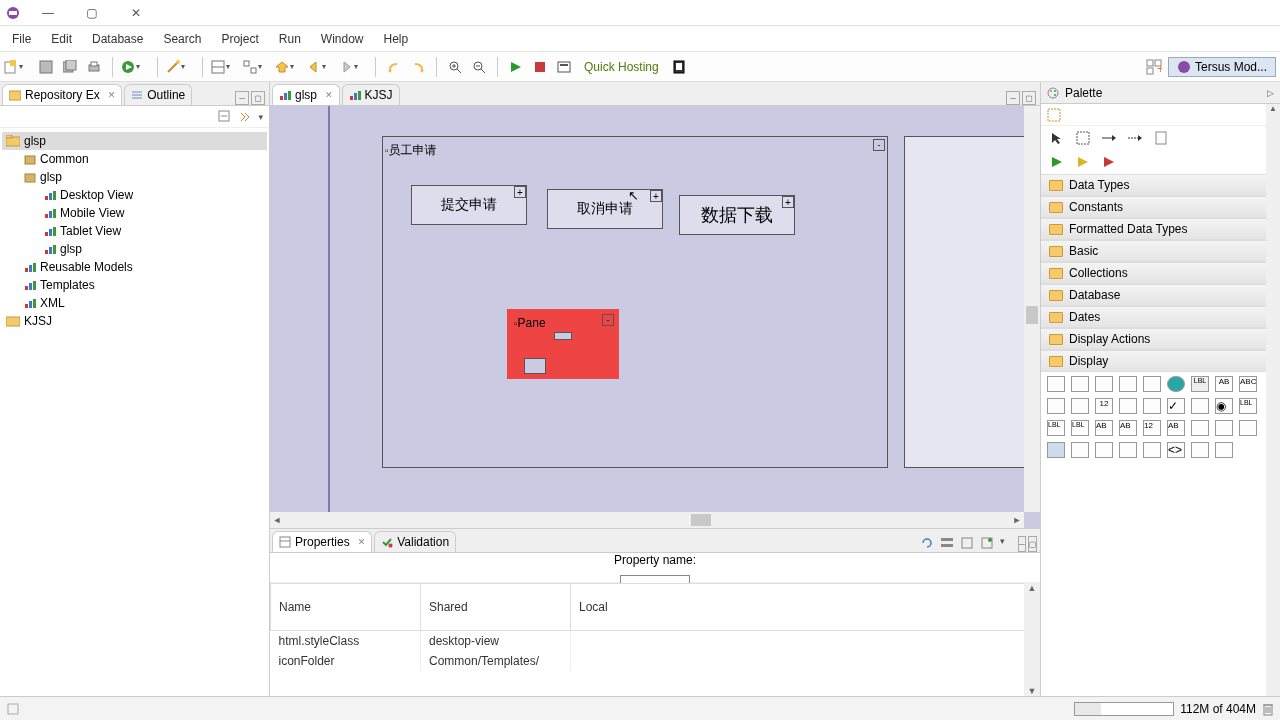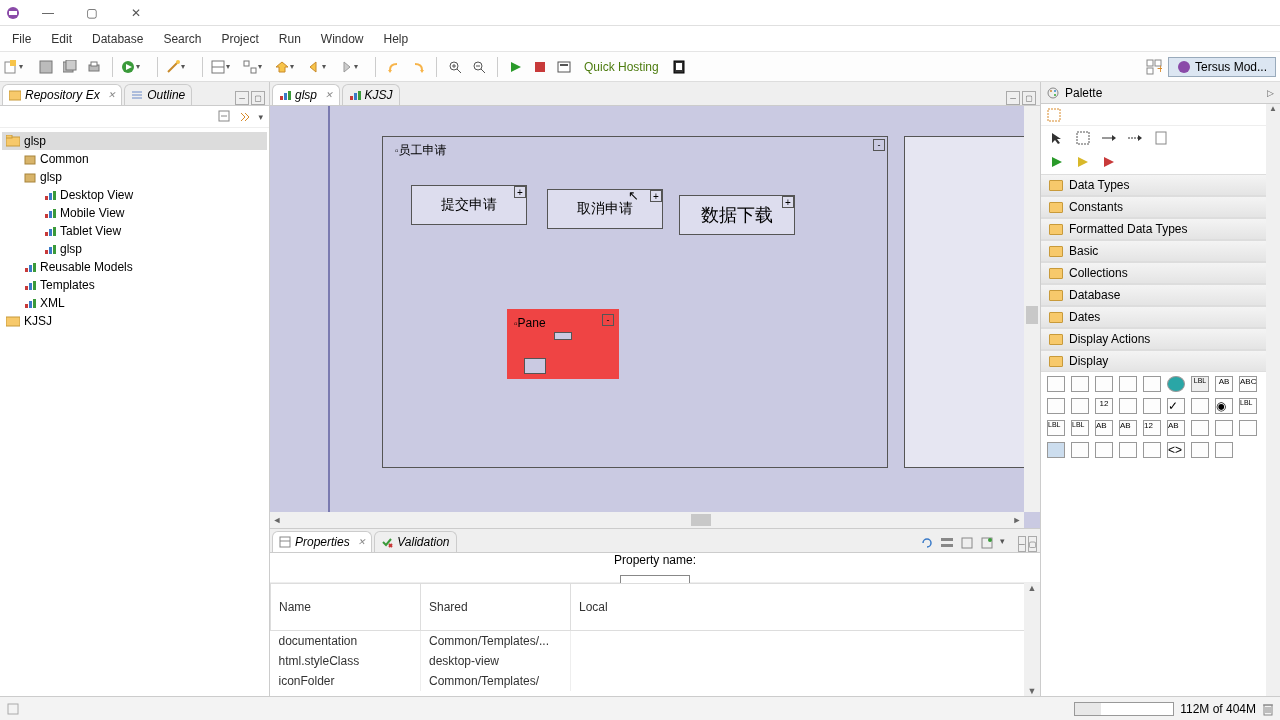--- a/index.html
+++ b/index.html
@@ -15,21 +15,21 @@
 .tool-sep { width: 1px; height: 20px; background: #ccc; margin: 0 4px; }
 .tool-btn { width: 20px; height: 20px; display: flex; align-items: center; justify-content: center; color: #555; }
 .tool-dd { width: 28px; display: flex; align-items: center; }
 .tool-dd .arrow { font-size: 8px; color: #555; margin-left: 1px; }
 .qh-label { color: #4d7c0f; margin: 0 6px; }
 .persp-area { margin-left: auto; display: flex; align-items: center; gap: 4px; }
 .persp-btn { background: #dce6f2; border: 1px solid #9ab; padding: 2px 8px; display: flex; align-items: center; gap: 4px; }
 .main-area { flex: 1; display: flex; min-height: 0; }
 .left-col { width: 270px; display: flex; flex-direction: column; border-right: 1px solid #ccc; background: #fff; }
 .left-tabs { height: 24px; background: #efefef; display: flex; align-items: flex-end; border-bottom: 1px solid #ccc; }
-.view-tab { background: #fff; border: 1px solid #ccc; border-bottom: none; padding: 3px 6px; margin-left: 2px; border-top-left-radius: 6px; border-top-right-radius: 6px; display: flex; align-items: center; gap: 4px; font-style: italic; }
+.view-tab { background: #fff; border: 1px solid #ccc; border-bottom: none; padding: 3px 6px; margin-left: 2px; border-top-left-radius: 6px; border-top-right-radius: 6px; display: flex; align-items: center; gap: 4px; }
 .view-tab.inactive { background: #efefef; }
 .view-tab .x { margin-left: 4px; color: #888; font-size: 9px; }
 .mini-controls { margin-left: auto; display: flex; gap: 2px; padding-right: 4px; }
 .mini-controls div { width: 14px; height: 14px; border: 1px solid #aaa; font-size: 8px; display: flex; align-items: center; justify-content: center; color: #666; }
 .view-toolbar { height: 22px; display: flex; justify-content: flex-end; align-items: center; gap: 6px; padding: 0 6px; border-bottom: 1px solid #eee; }
 .tree { flex: 1; padding: 4px 2px; overflow: auto; }
 .tree-item { display: flex; align-items: center; padding: 2px 4px; gap: 4px; }
 .tree-item.selected { background: #dcdcdc; }
 .indent1 { padding-left: 22px; } .indent2 { padding-left: 42px; }
 .center-col { flex: 1; display: flex; flex-direction: column; background: #fff; min-width: 0; }
@@ -38,21 +38,21 @@
 .canvas-wrap { flex: 1; position: relative; overflow: hidden; background: #cacae2; }
 .canvas { position: absolute; left: 0; top: 0; right: 16px; bottom: 16px; }
 .vscroll { position: absolute; right: 0; top: 0; width: 16px; bottom: 16px; background: #f0f0f0; }
 .vscroll .thumb { position: absolute; left: 2px; right: 2px; top: 200px; height: 18px; background: #c8c8c8; }
 .hscroll { position: absolute; left: 0; right: 16px; bottom: 0; height: 16px; background: #f0f0f0; display: flex; align-items: center; }
 .hscroll .arrow-l, .hscroll .arrow-r { width: 14px; text-align: center; color: #666; font-size: 9px; }
 .hscroll .track { flex: 1; position: relative; height: 12px; }
 .hscroll .thumb { position: absolute; left: 56%; width: 20px; top: 0; bottom: 0; background: #c8c8c8; }
 .ruler-v { position: absolute; left: 58px; top: 0; bottom: 0; width: 2px; background: #7a7ab0; }
 .big-box { position: absolute; left: 112px; top: 30px; width: 506px; height: 332px; border: 1px solid #555; background: #cacae2; }
-.big-box .title { position: absolute; left: 12px; top: 4px; font-size: 14px; }
+.big-box .title { position: absolute; left: 2px; top: 4px; font-size: 14px; }
 .big-box .title .sq { font-size: 10px; }
 .big-box .mini-toggle { position: absolute; right: 2px; top: 2px; width: 12px; height: 12px; border: 1px solid #555; font-size: 9px; display: flex; align-items: center; justify-content: center; }
 .inner-box { position: absolute; border: 1px solid #555; background: #ddddee; display: flex; align-items: center; justify-content: center; }
 .inner-box .plus { position: absolute; right: 0; top: 0; width: 12px; height: 12px; border: 1px solid #555; font-size: 10px; display: flex; align-items: center; justify-content: center; background: #ddddee; }
 .pane-box { position: absolute; border: 5px solid #ef4444; background: #ef4444; text-decoration: underline; }
 .pane-box .mini-toggle { position: absolute; right: 0; top: 0; width: 12px; height: 12px; border: 1px solid #555; font-size: 9px; display: flex; align-items: center; justify-content: center; }
 .small-rect { position: absolute; border: 1px solid #555; background: #cacae2; }
 .right-box { position: absolute; left: 634px; top: 30px; width: 120px; height: 332px; border: 1px solid #555; border-right: none; background: #e6e6f2; }
 .cursor { position: absolute; left: 358px; top: 82px; font-size: 13px; }
 .right-col { width: 240px; display: flex; flex-direction: column; border-left: 1px solid #ccc; background: #fff; }
@@ -522,25 +522,20 @@
       </div>
       <div class="prop-table">
         <table>
           <tbody>
               <tr>
             <th style="width:150px">Name</th>
             <th style="width:150px">Shared</th>
             <th>Local</th>
           </tr>
           <tr>
-                <td>documentation</td>
-                <td>Common/Templates/...</td>
-                <td></td>
-              </tr>
-          <tr>
                 <td>html.styleClass</td>
                 <td>desktop-view</td>
                 <td></td>
               </tr>
           <tr>
                 <td>iconFolder</td>
                 <td>Common/Templates/</td>
                 <td></td>
               </tr>
         </tbody>

